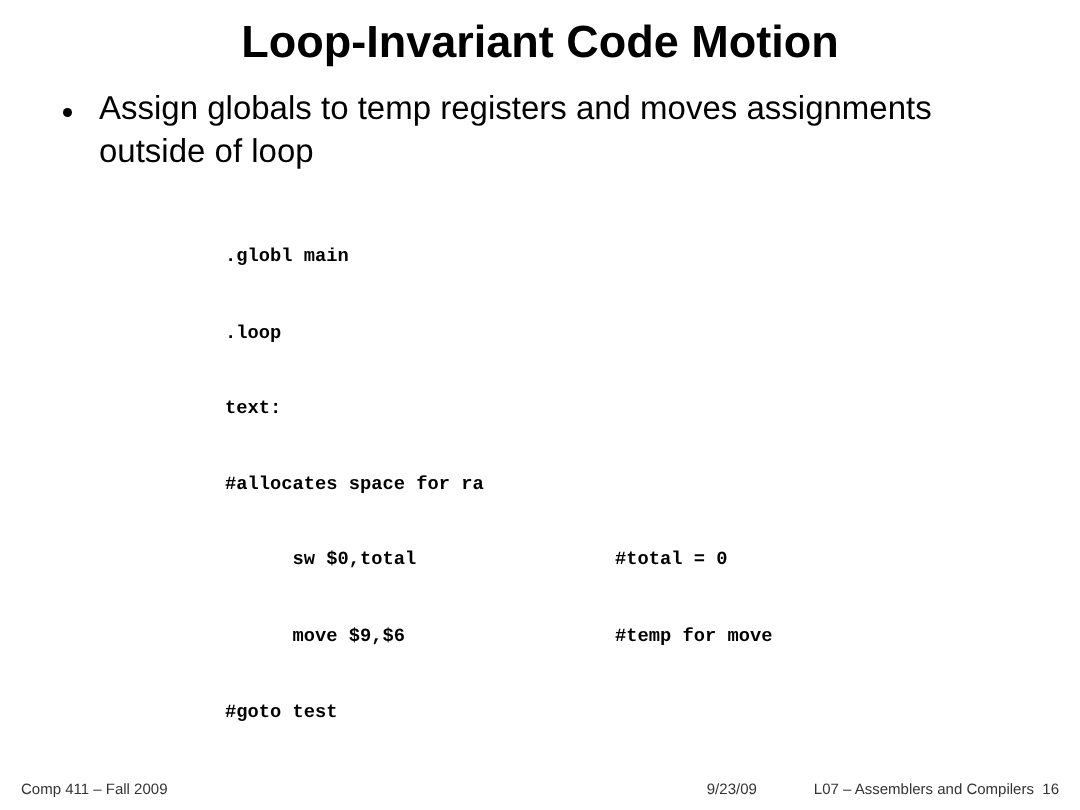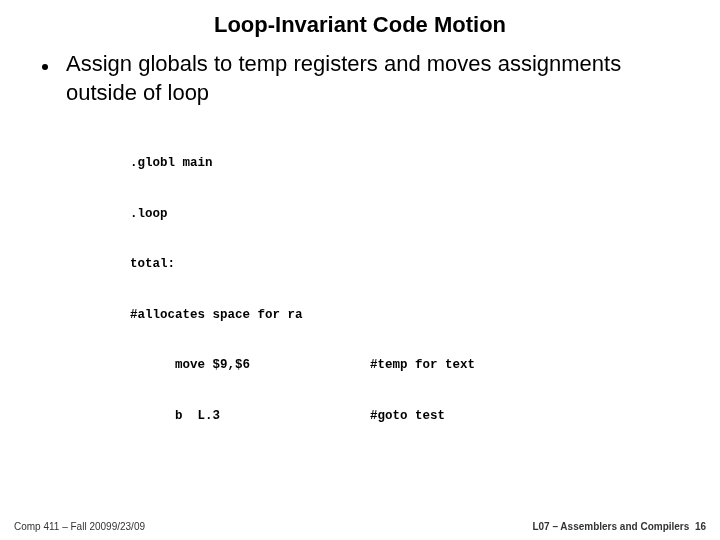--- a/index.html
+++ b/index.html
@@ -7,21 +7,21 @@
     width: 720px;
     height: 540px;
     background: #ffffff;
     font-family: "Comic Sans MS", cursive, sans-serif;
     color: #000;
     position: relative;
     overflow: hidden;
   }
   .title {
     text-align: center;
-    font-size: 22px;
+    font-size: 30px;
     font-weight: bold;
     padding-top: 12px;
     padding-bottom: 12px;
   }
   .bullet-row {
     display: flex;
     align-items: flex-start;
     padding-left: 42px;
     padding-right: 40px;
     justify-content: space-between;
@@ -42,55 +42,57 @@
   .code-area {
     font-family: "Courier New", monospace;
     font-size: 12.5px;
     font-weight: bold;
     line-height: 1.35;
     padding-left: 130px;
     padding-top: 14px;
     white-space: pre;
   }
   .code-row { display: flex; }
-  .code-left { width: 240px; white-space: pre; }
-  .code-right { white-space: pre; }
+  .code-left { width: 240px; white-space: pre; margin-left: 20px; }
+  .code-right { white-space: pre; margin-left: 20px; }
   .footer {
     position: absolute;
     bottom: 8px;
     left: 0;
     width: 100%;
     display: flex;
     justify-content: space-between;
     align-items: flex-end;
     padding: 0 14px;
     font-family: Arial, sans-serif;
     font-size: 10px;
     color: #333;
+    gap: 38px;
   }
-  .footer-center { text-align: left; flex: 1; }
-  .footer-right { text-align: right; white-space: nowrap; font-weight: bold; }
+  .footer-center { text-align: right; flex: 1; }
+  .footer-right { text-align: right; white-space: nowrap; }
 </style>
 </head>
 <body>
 
 <div class="title">Loop-Invariant Code Motion</div>
 
 <div class="bullet-row">
   <div class="bullet-dot"></div>
   <div class="bullet-text">Assign globals to temp registers and moves assignments outside of loop</div>
 </div>
 
 <div class="code-area">
   <div class="code-row"><span class="code-left">.globl main</span><span class="code-right"></span></div>
   <div class="code-row"><span class="code-left">.loop</span><span class="code-right"></span></div>
-  <div class="code-row"><span class="code-left">total:</span><span class="code-right"></span></div>
+  <div class="code-row"><span class="code-left">text:</span><span class="code-right"></span></div>
   <div class="code-row"><span class="code-right">#allocates space for ra</span></div>
-  <div class="code-row"><span class="code-left">      move $9,$6</span><span class="code-right">#temp for text</span></div>
-  <div class="code-row"><span class="code-left">      b  L.3</span><span class="code-right">#goto test</span></div>
+  <div class="code-row"><span class="code-left">      sw $0,total</span><span class="code-right">#total = 0</span></div>
+  <div class="code-row"><span class="code-left">      move $9,$6</span><span class="code-right">#temp for move</span></div>
+  <div class="code-row"><span class="code-right">#goto test</span></div>
   
   
   
   
   
   
   
   
   
   

